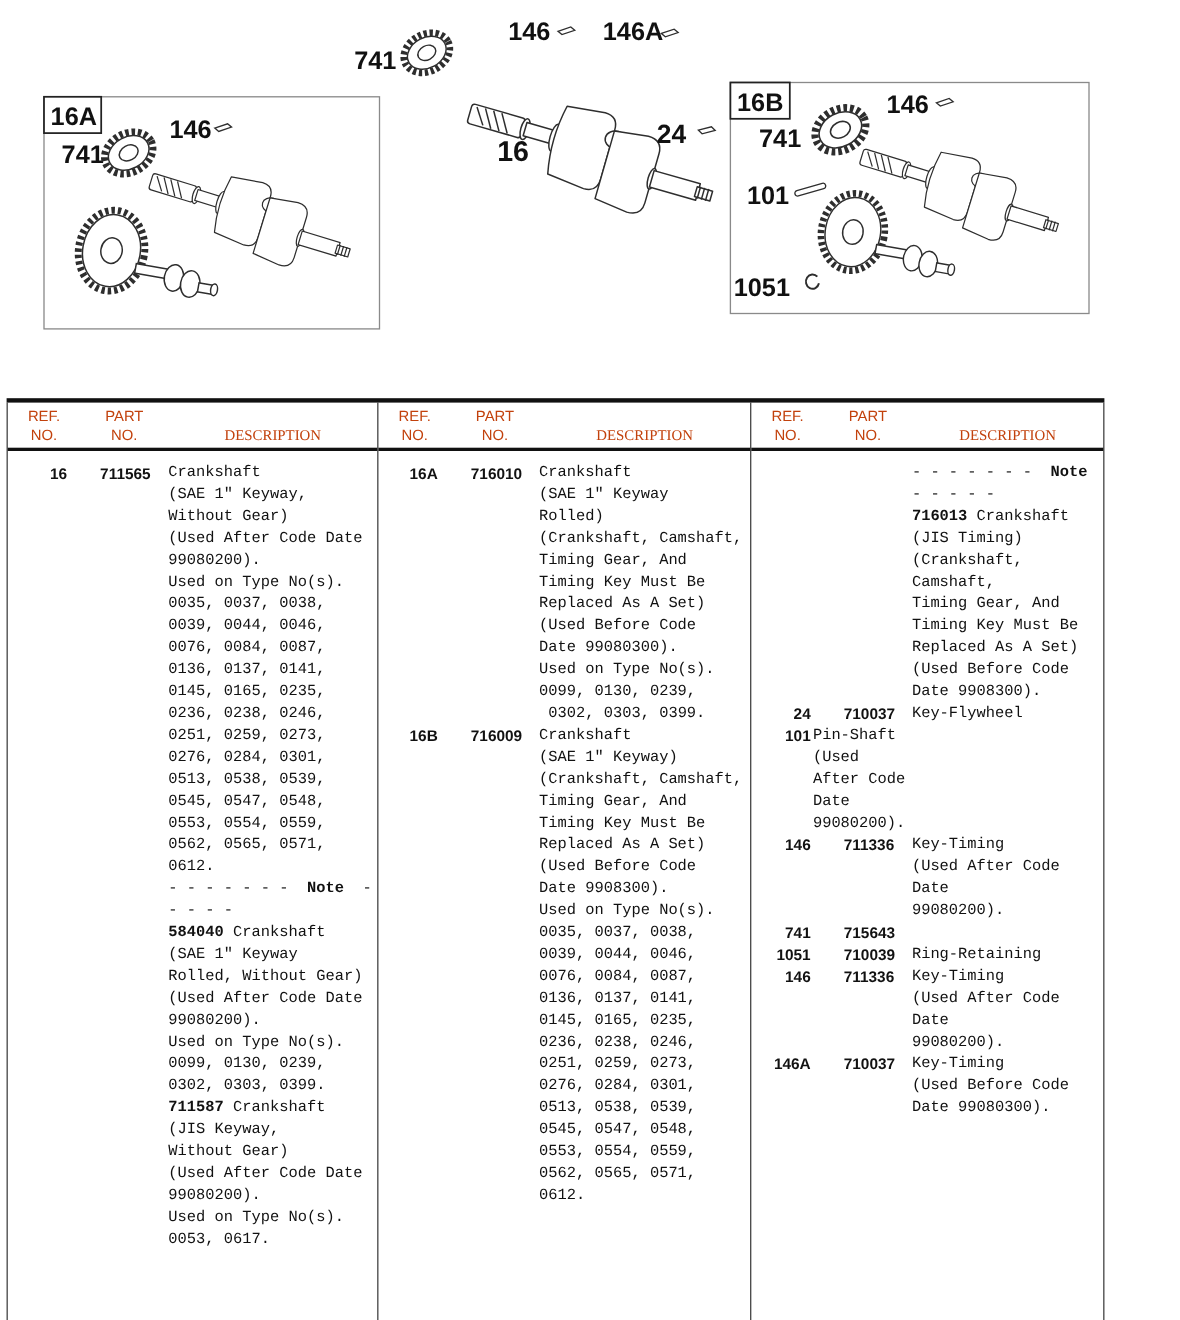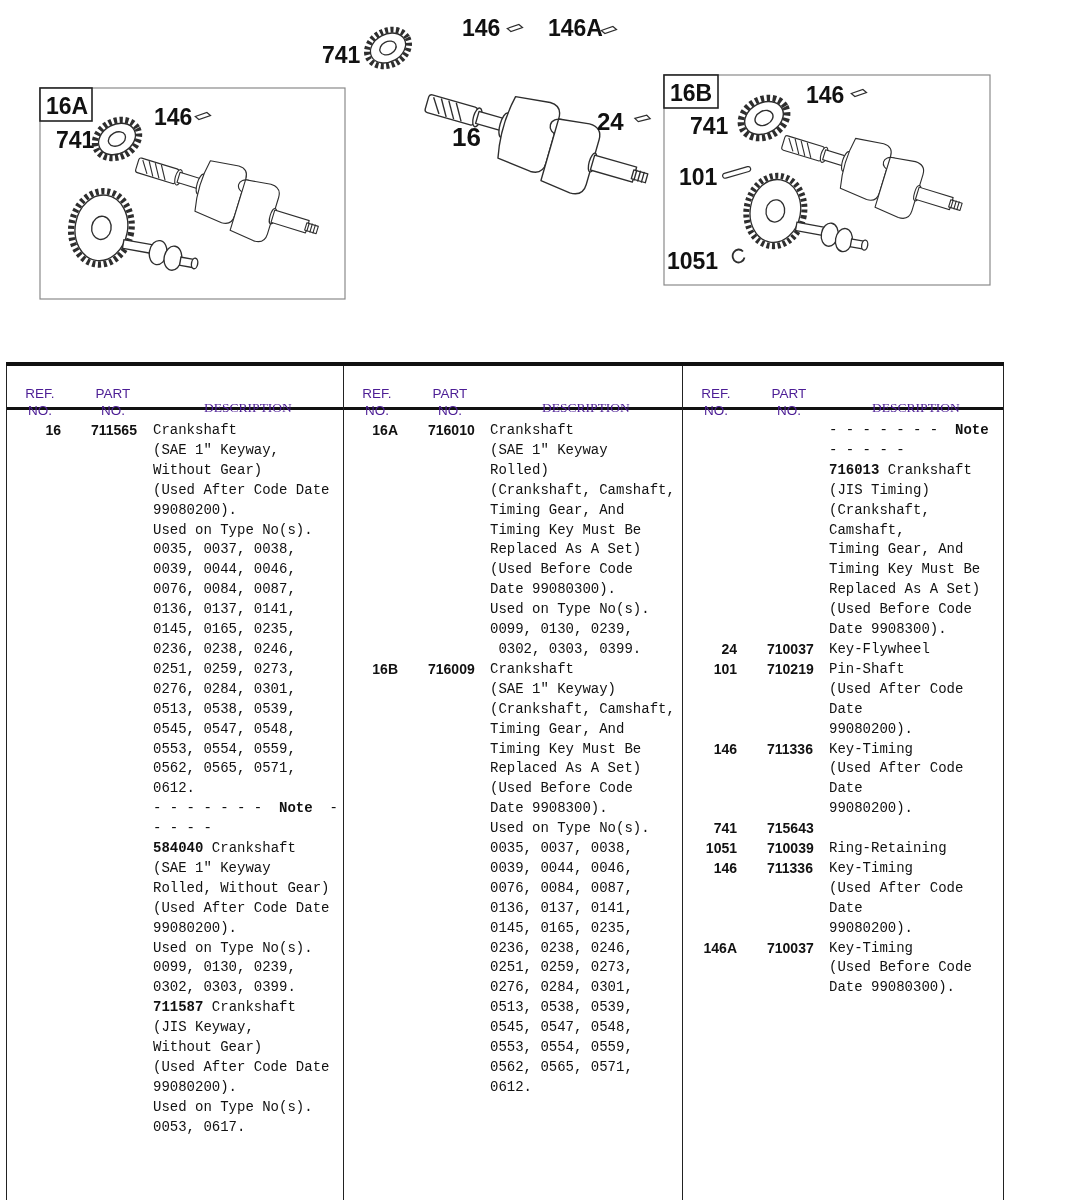--- a/index.html
+++ b/index.html
@@ -16,22 +16,22 @@
   .parts-table{
     position:absolute;left:6px;top:362px;width:998px;height:838px;
     border-top:4px solid #111;
     display:grid;grid-template-columns:337px 339px 322px;
   }
   .pcol{border-left:1.5px solid #222;display:flex;flex-direction:column;}
   .pcol:last-child{border-right:1.5px solid #222;}
   .col-header{
     height:44px;border-bottom:3px solid #111;
     display:grid;grid-template-columns:66px 80px 1fr;
-    padding-top:20px;box-sizing:border-box;
-    font-size:13.5px;line-height:16.5px;text-align:center;color:#4c1d95;
+    padding-top:5px;box-sizing:border-box;
+    font-size:13.5px;line-height:16.5px;text-align:center;color:#c2410c;
   }
   .col-header .h-desc{align-self:end;padding-bottom:3px;font-family:Liberation Serif, serif;}
   .col-body{padding-top:11px;}
   .entry{
     display:grid;grid-template-columns:56px 90px 1fr;
     font-size:14px;line-height:19.9px;
   }
   .entry .ref{font-weight:bold;text-align:right;padding-right:2px;}
   .entry .part{font-weight:bold;padding-left:28px;white-space:nowrap;}
   .entry .desc{padding-right:2px;font-family:Liberation Mono, monospace;}
@@ -269,21 +269,20 @@
         </div>
         <div class="entry">
           <div class="ref">24</div>
           <div class="part">710037</div>
           <div class="desc">
             <div class="dline">Key-Flywheel</div>
           </div>
         </div>
         <div class="entry">
           <div class="ref">101</div>
-          <div class="part">710219</div>
           <div class="desc">
             <div class="dline">Pin-Shaft</div>
             <div class="dline">(Used After Code Date</div>
             <div class="dline">99080200).</div>
           </div>
         </div>
         <div class="entry">
           <div class="ref">146</div>
           <div class="part">711336</div>
           <div class="desc">

